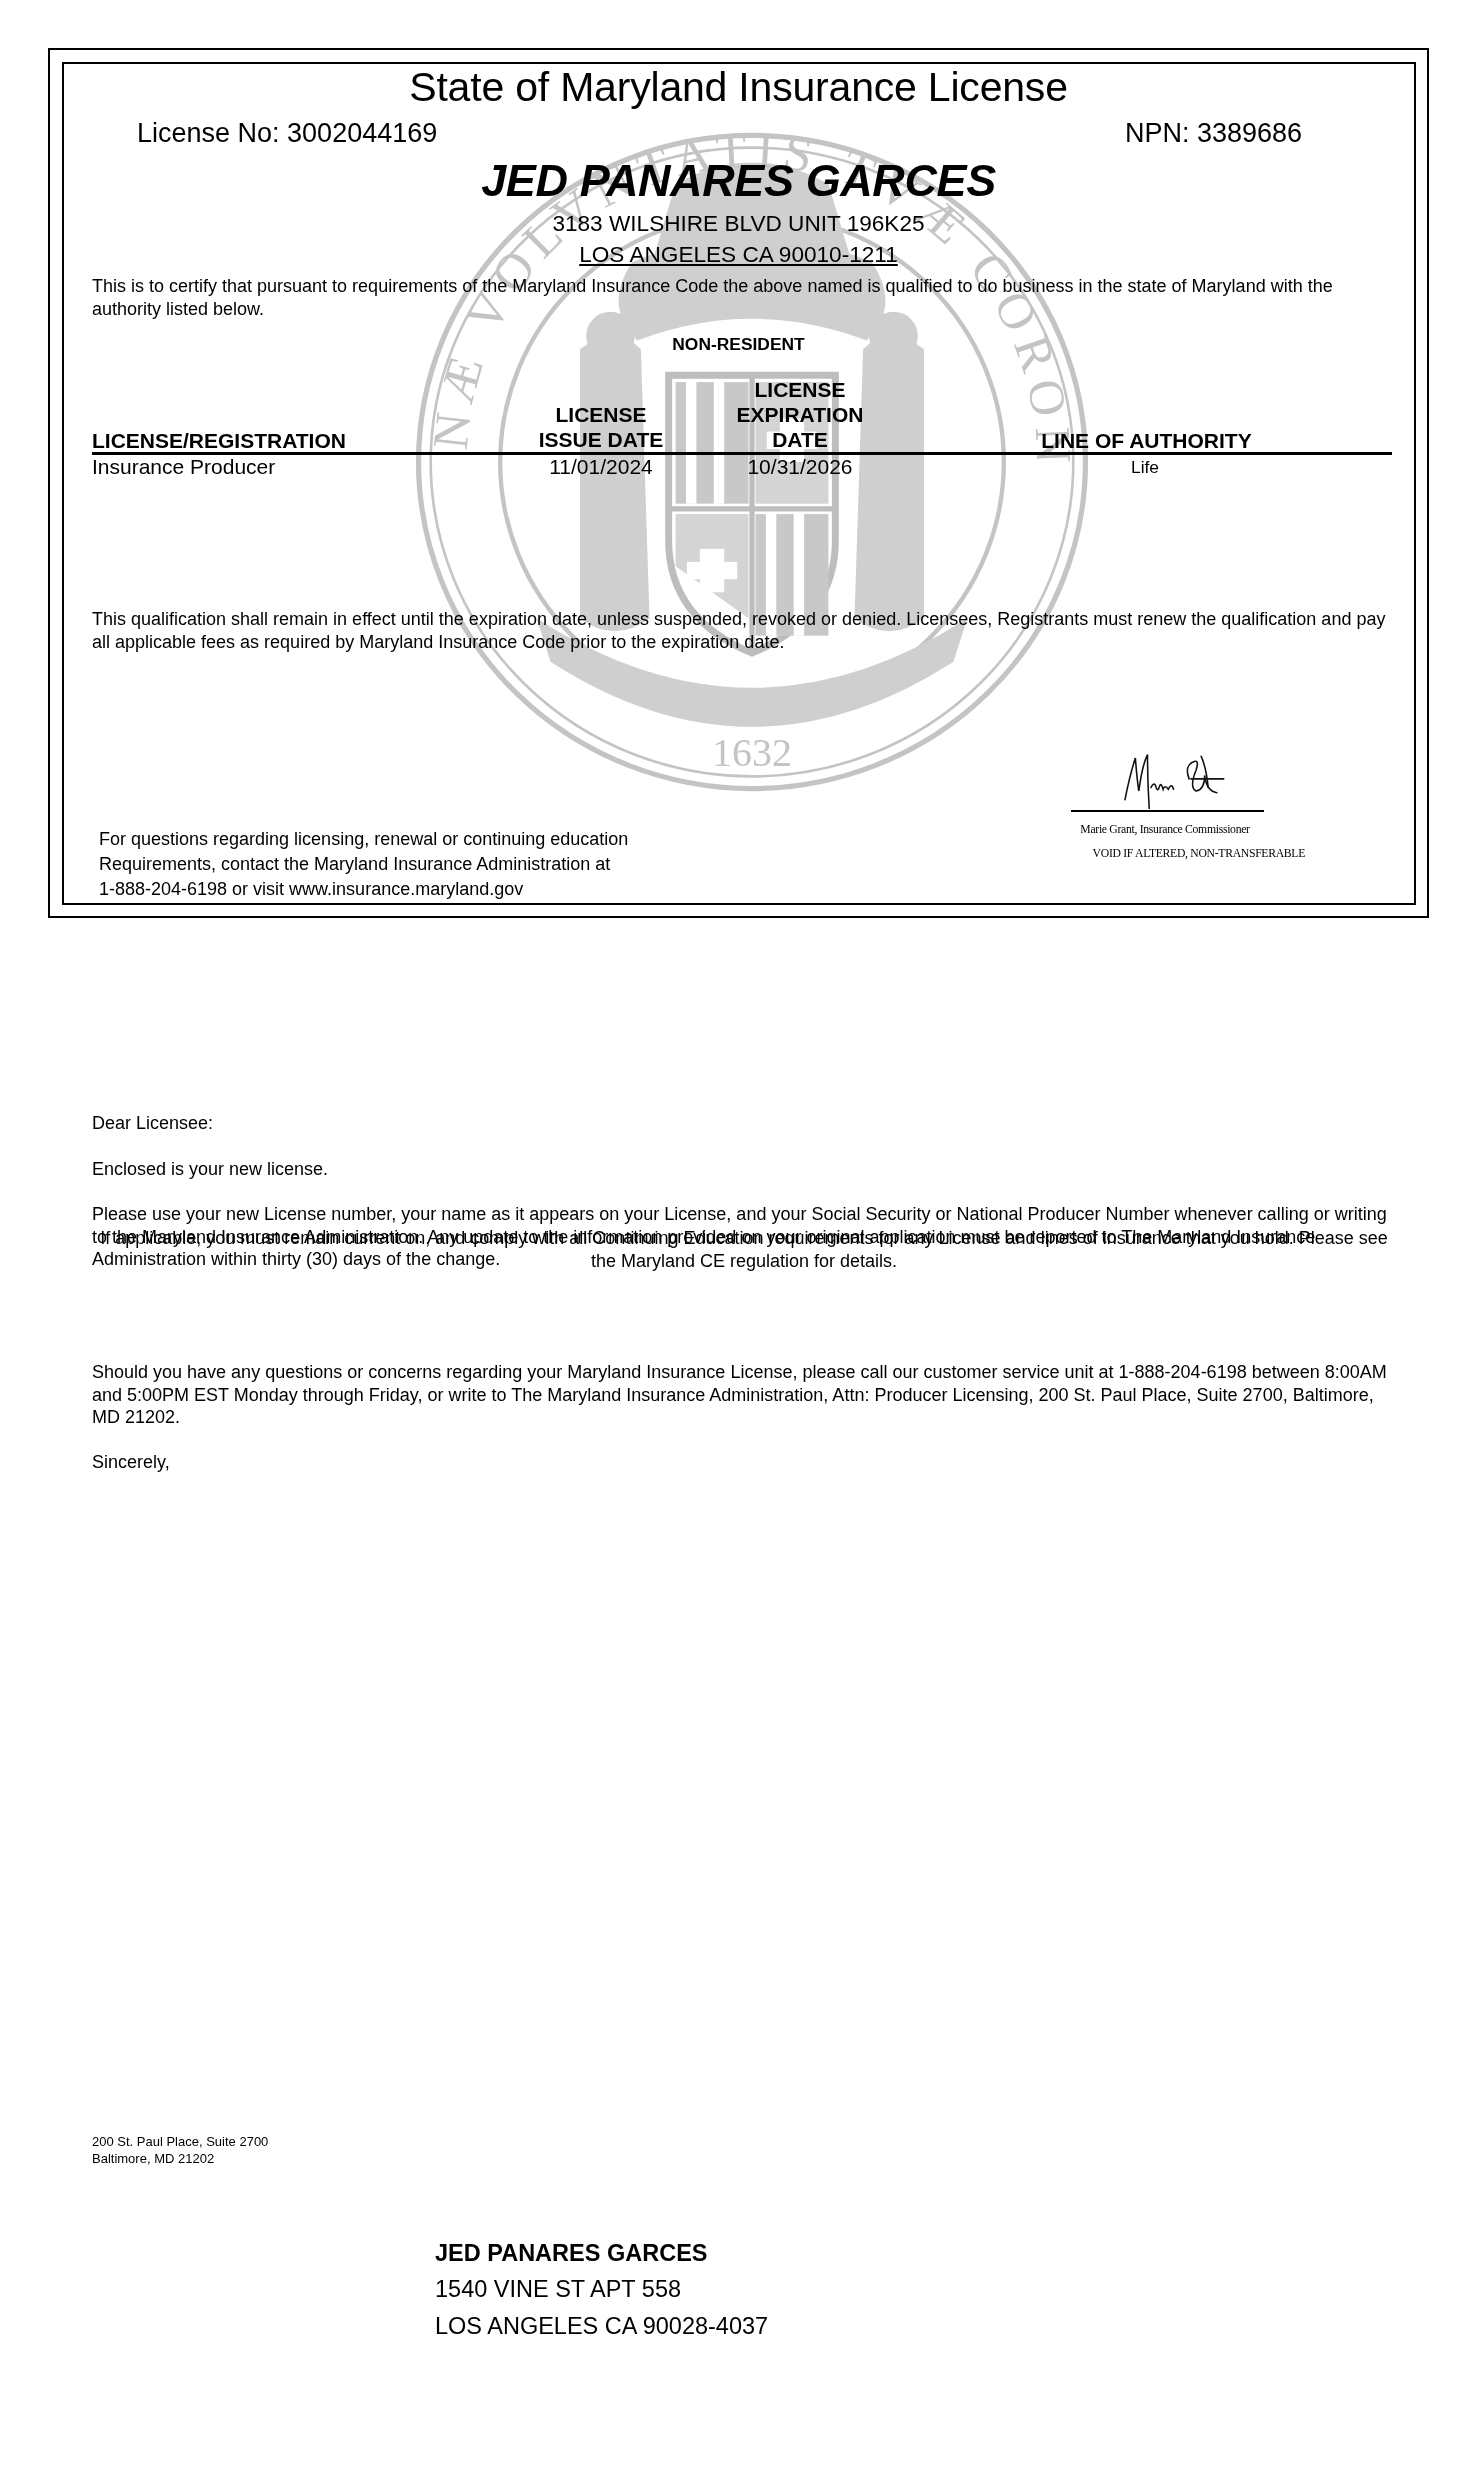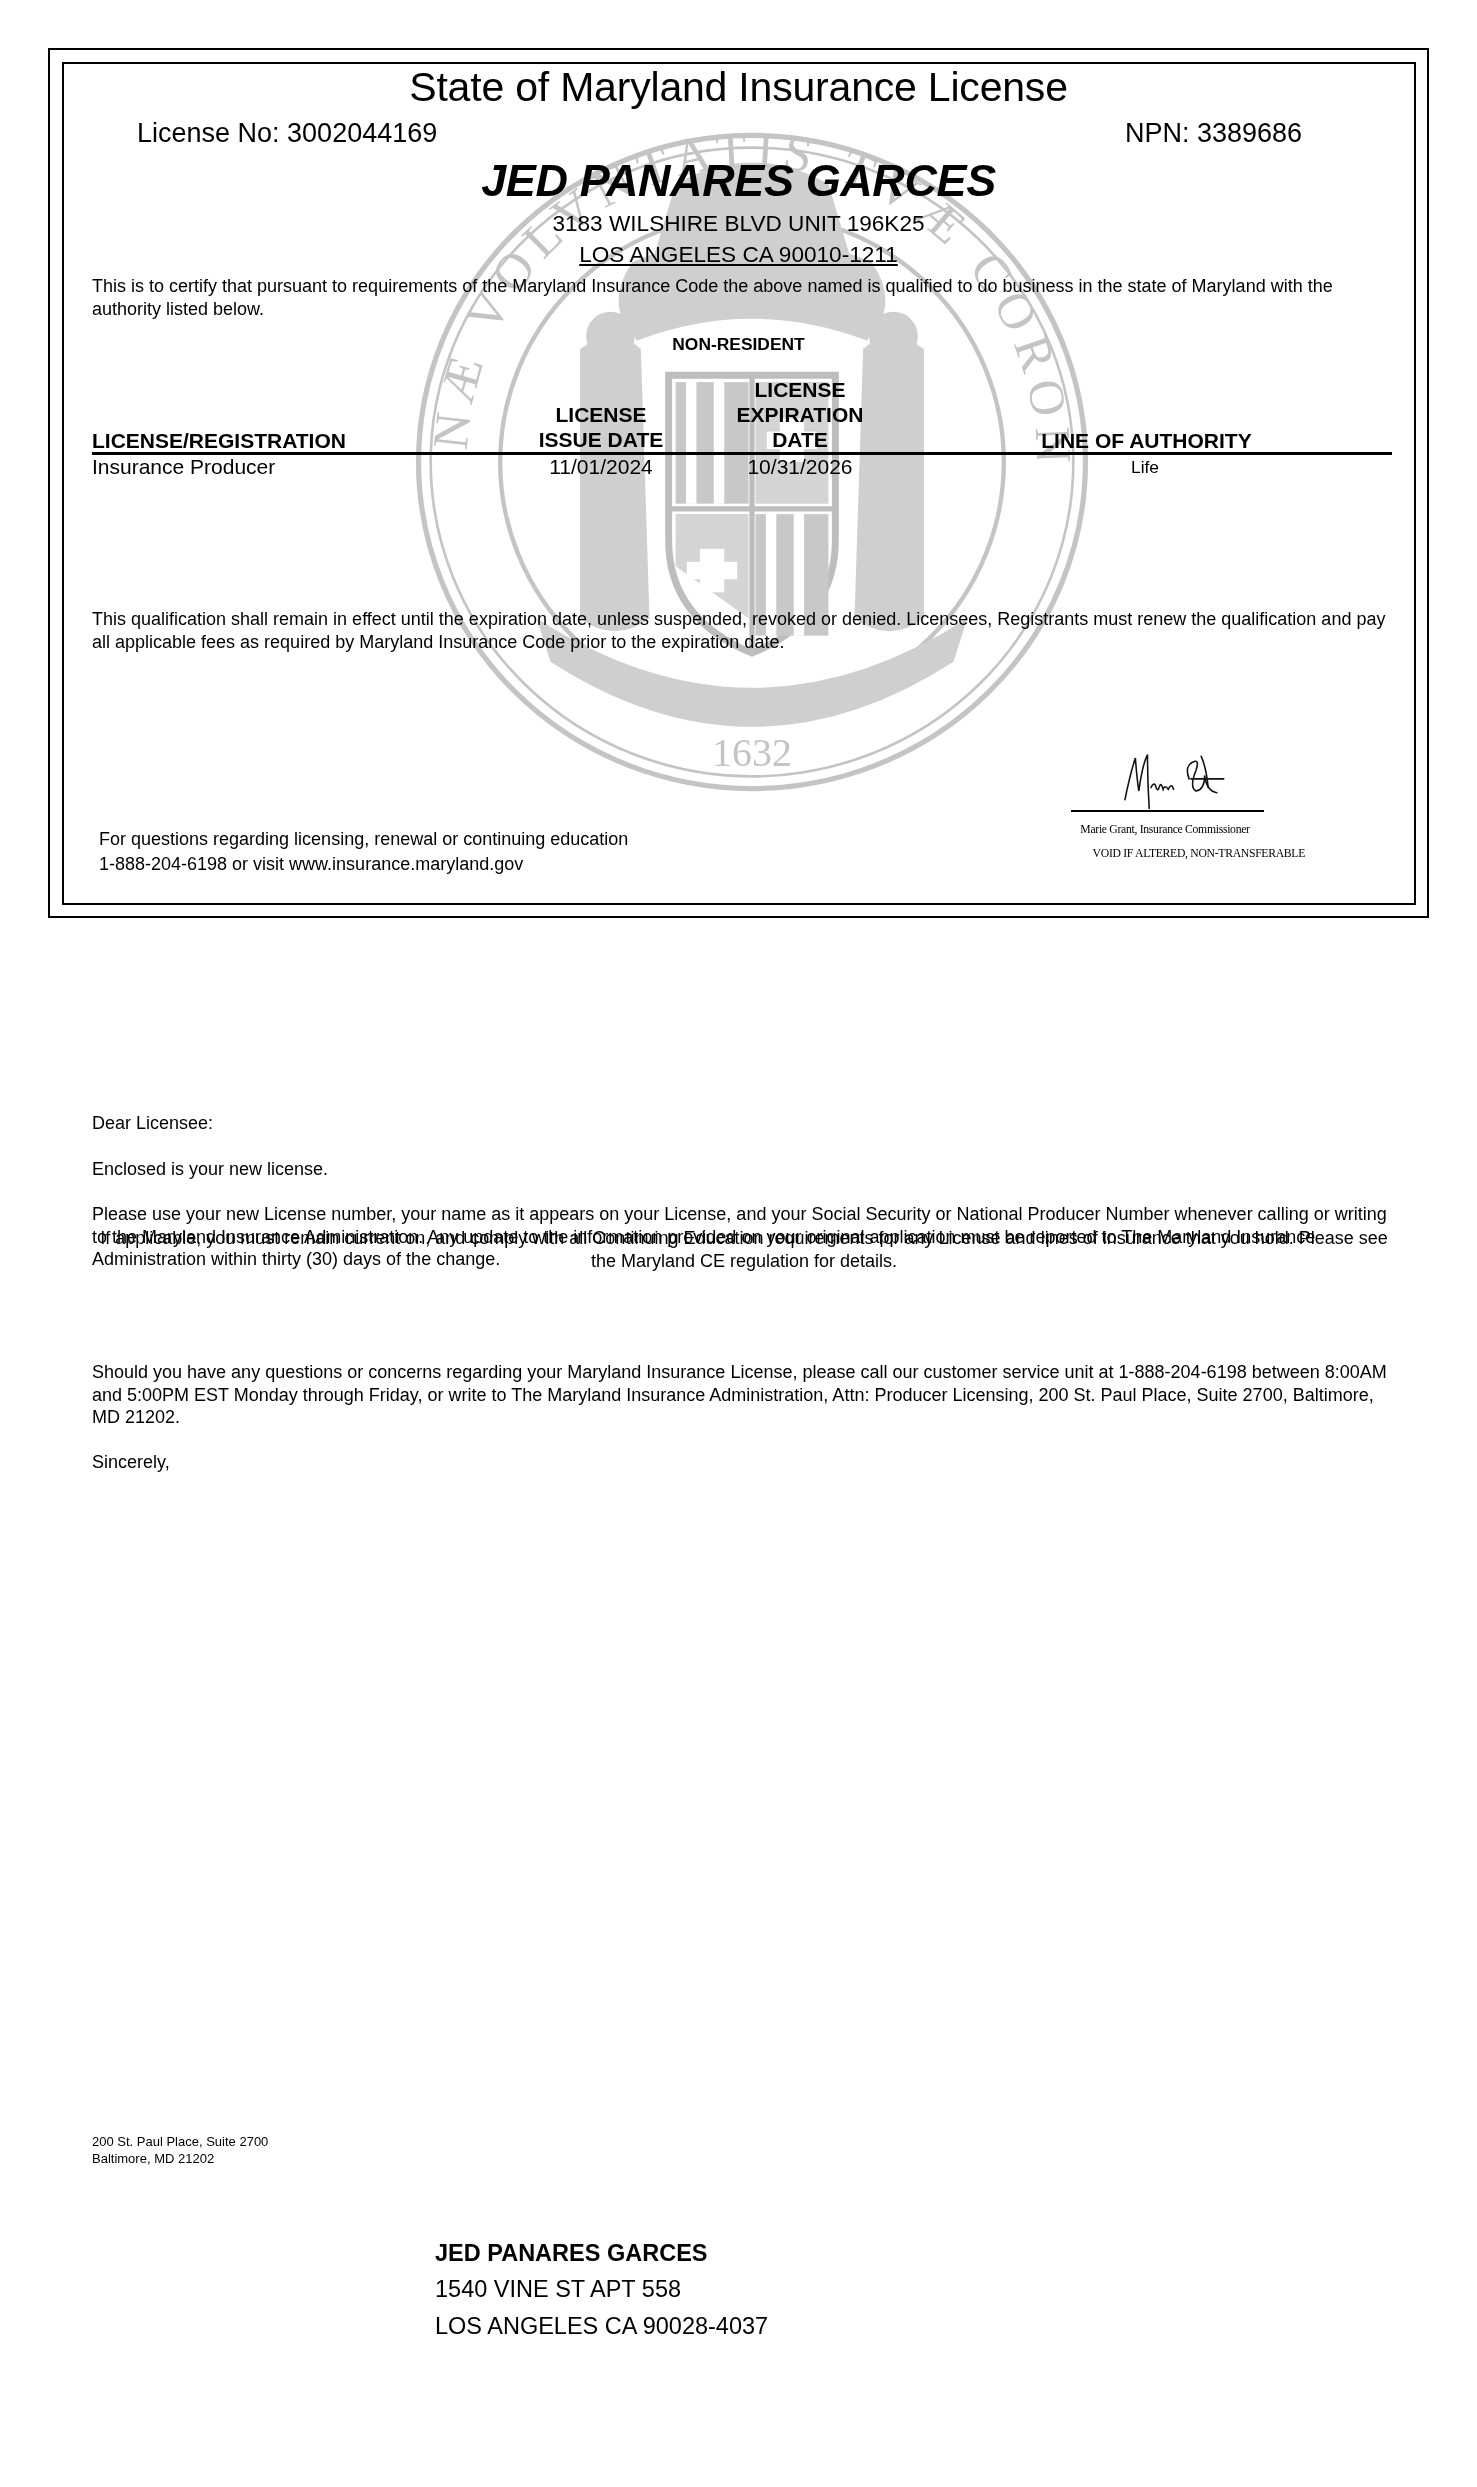--- a/index.html
+++ b/index.html
@@ -169,20 +169,21 @@
     <div class="abs td td-issue">11/01/2024</div>
     <div class="abs td td-exp">10/31/2026</div>
     <div class="abs td td-loa">Life</div>
   </div>
 </div>
 
 <div class="abs qual">This qualification shall remain in effect until the expiration date, unless suspended, revoked or denied.  Licensees, Registrants must renew the qualification and pay all applicable fees as required by Maryland Insurance Code prior to the expiration date.</div>
 
 <div class="abs contact">
   <div>For questions regarding licensing, renewal or continuing education</div>
+  <div>Requirements, contact the Maryland Insurance Administration at</div>
   <div>1-888-204-6198 or visit www.insurance.maryland.gov</div>
 </div>
 
 <svg class="abs sig-area" viewBox="0 0 240 90">
   <g fill="none" stroke="#111" stroke-width="1.8" stroke-linecap="round">
     <path d="M 64 70 Q 70 40 76 22 Q 78 48 80 60 Q 84 30 90 18 Q 90 50 92 80"></path>
     <path d="M 94 56 Q 98 48 100 56 Q 102 62 104 54 Q 106 50 108 58 Q 110 52 114 58 Q 118 50 120 58"></path>
     <path d="M 138 46 Q 132 30 144 26 Q 150 24 146 36 Q 138 56 146 60 Q 156 58 156 42 Q 158 60 170 62"></path>
     <path d="M 152 20 Q 158 34 160 56"></path>
     <path d="M 140 46 L 178 46"></path>

